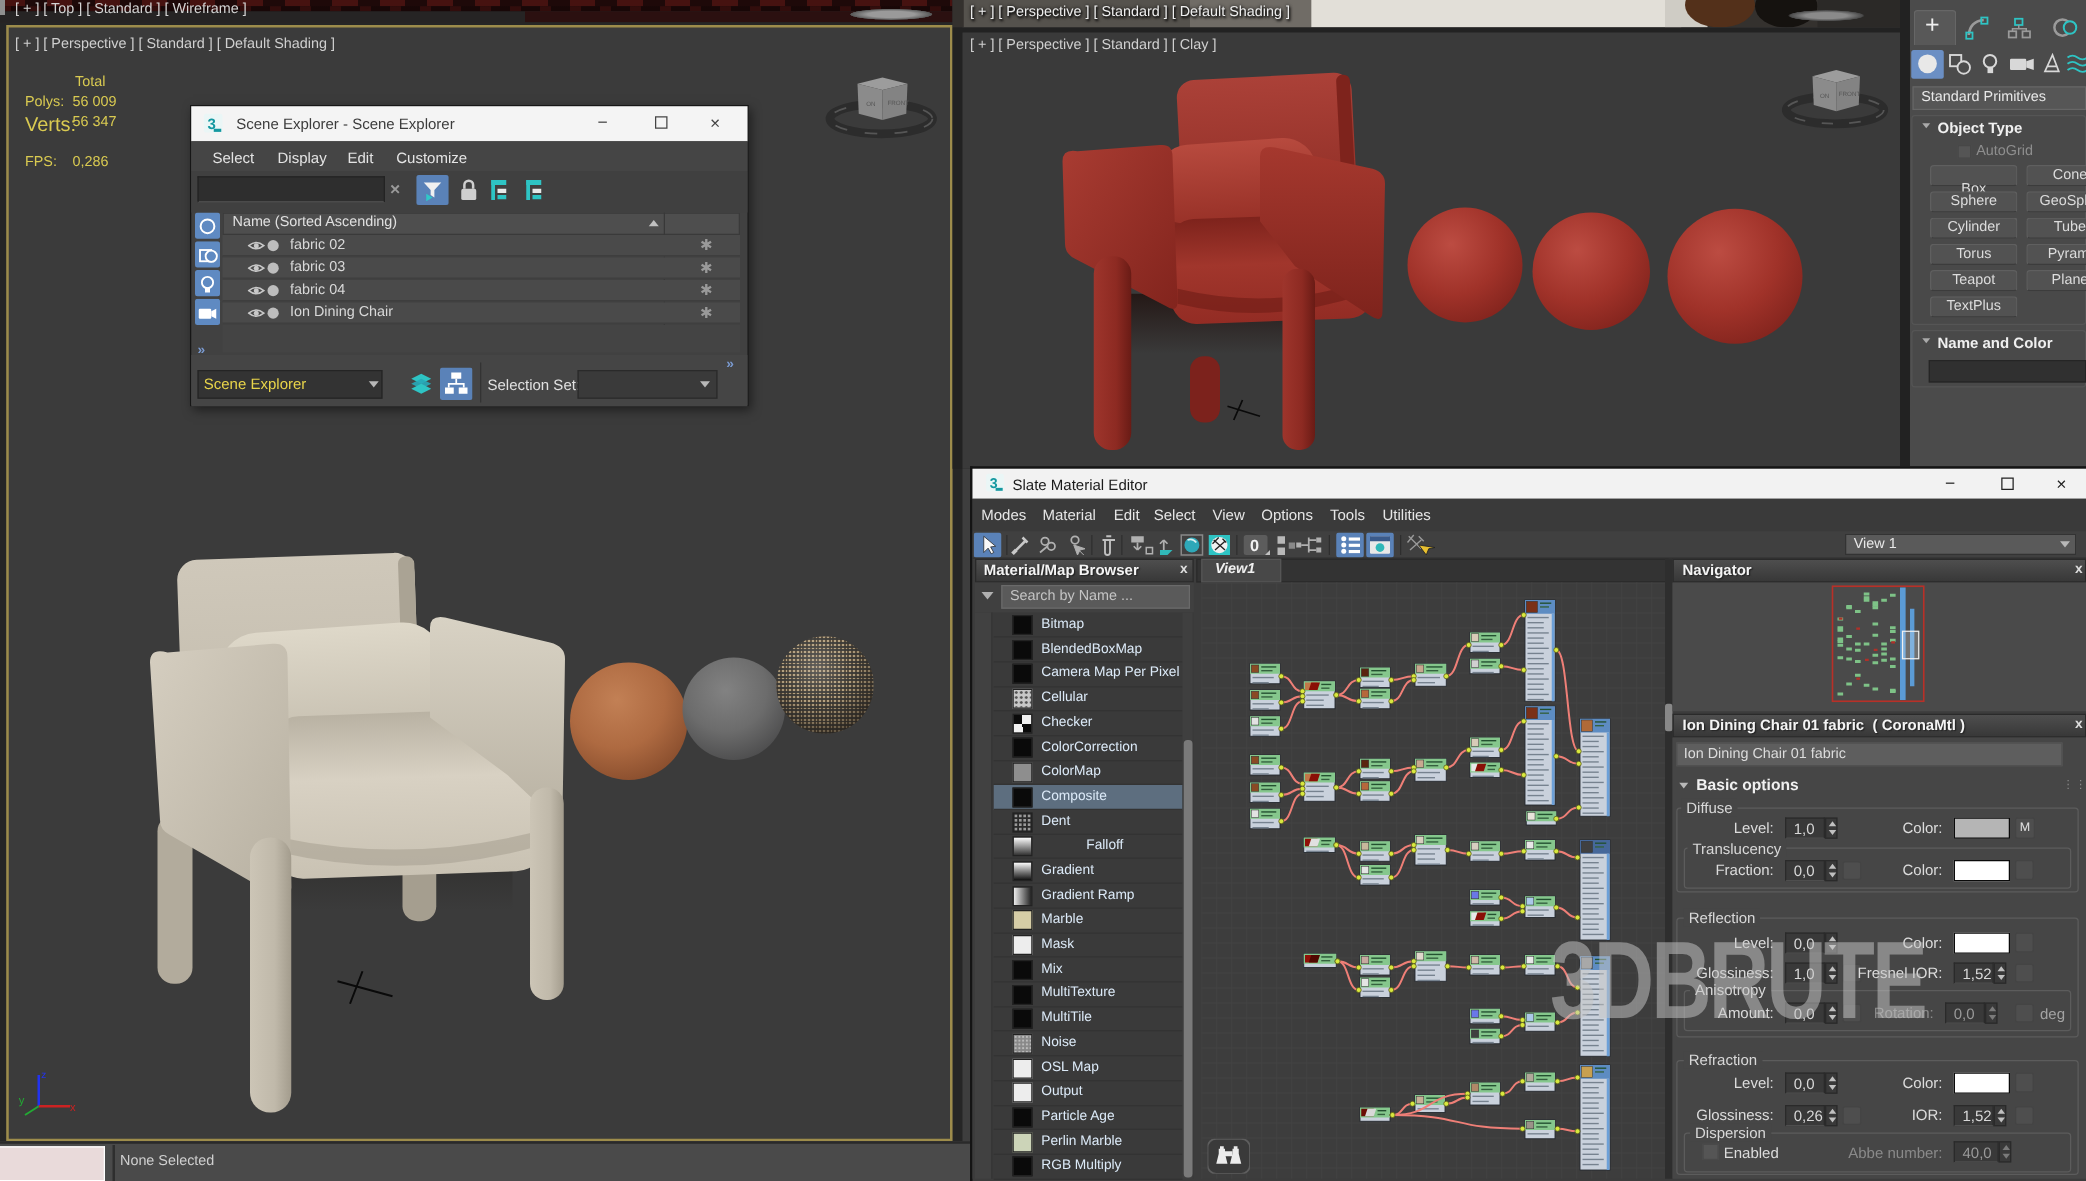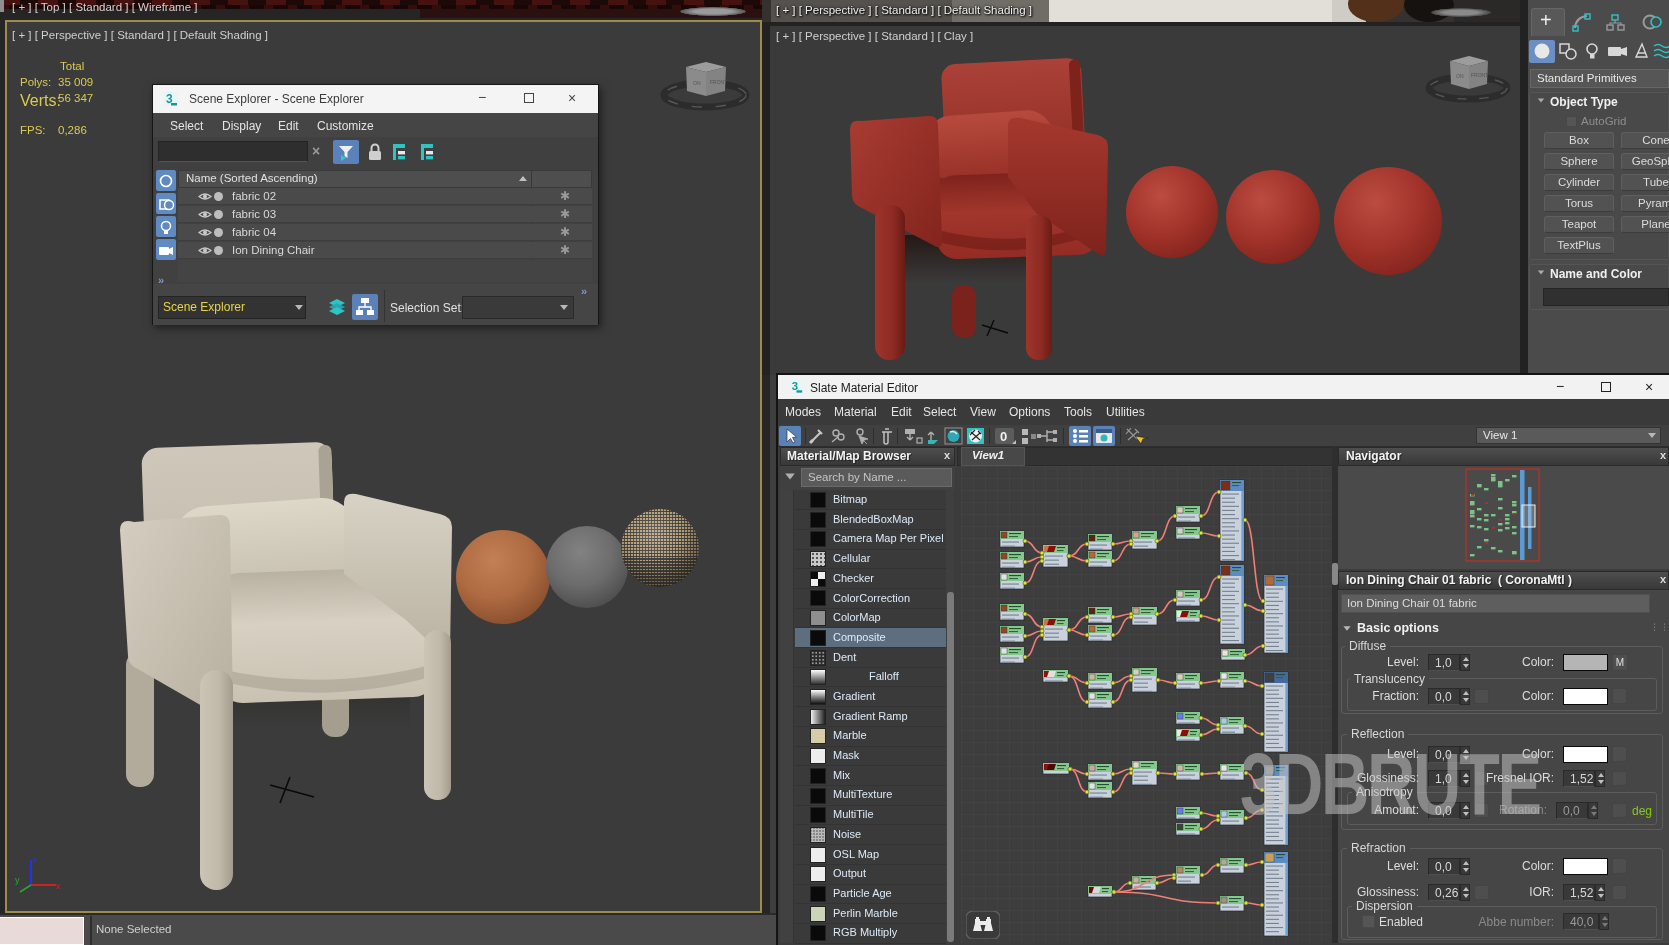--- a/index.html
+++ b/index.html
@@ -29,21 +29,21 @@
 <div class="abs" style="left:420px;top:9px;width:342px;height:9px;background:#2b1010;"></div>
 <div class="abs" style="left:680px;top:7px;width:66px;height:9px;background:radial-gradient(ellipse at center,#9a9a9a 0 40%,#555 70%,transparent 71%);border-radius:50%;"></div>
 <div class="t" style="left:12px;top:1px;font-size:11.5px;color:#d2d2d2;">[ + ] [ Top ] [ Standard ] [ Wireframe ]</div>
 <div class="abs" style="left:0;top:0;width:4px;height:12px;background:#8f8f8f;"></div>
 </div>
 <div class="abs" style="left:0;top:18px;width:770px;height:897px;background:#262626;"></div>
 <div class="abs" style="left:5px;top:20px;width:757px;height:893px;background:#3b3b3b;border:2px solid #9d8c4b;"></div>
 <div class="t" style="left:12px;top:29px;font-size:11.5px;color:#cfcfcf;">[ + ] [ Perspective ] [ Standard ] [ Default Shading ]</div>
 <div class="t" style="left:60px;top:60px;font-size:11.5px;color:#d9ca51;">Total</div>
 <div class="t" style="left:20px;top:76px;font-size:11.5px;color:#d9ca51;">Polys:</div>
-<div class="t" style="left:58px;top:76px;font-size:11.5px;color:#d9ca51;">35 009</div>
+<div class="t" style="left:58px;top:76px;font-size:11.5px;color:#d9ca51;">56 009</div>
 <div class="t" style="left:20px;top:92px;font-size:16px;color:#d9ca51;">Verts:</div>
 <div class="t" style="left:58px;top:92px;font-size:11.5px;color:#d9ca51;">56 347</div>
 <div class="t" style="left:20px;top:124px;font-size:11.5px;color:#d9ca51;">FPS:</div>
 <div class="t" style="left:58px;top:124px;font-size:11.5px;color:#d9ca51;">0,286</div>
 <svg class="abs" style="left:660px;top:55px;" width="95" height="60" viewBox="0 0 95 60">
 <ellipse cx="45" cy="40" rx="41" ry="12" fill="none" stroke="#2c2c2c" stroke-width="7"></ellipse>
 <ellipse cx="45" cy="40" rx="41" ry="12" fill="none" stroke="#565656" stroke-width="1.4" stroke-dasharray="10 14"></ellipse>
 <polygon points="26,12 46,7 66,12 46,17" fill="#9c9c9c"></polygon>
 <polygon points="26,12 46,17 46,41 27,36" fill="#8b8b8b"></polygon>
 <polygon points="46,17 66,12 65,36 46,41" fill="#838383"></polygon>
@@ -331,21 +331,21 @@
     <path d="M93 9 L99 7 L99 16 L93 14 Z" fill="#d8d8d8"></path>
 <path d="M108 17 L114 4 L119 17 Z M110 13 h7" fill="none" stroke="#d8d8d8" stroke-width="1.4"></path>
 <path d="M126 6 q4 -3 8 0 q4 3 8 0 M126 11 q4 -3 8 0 q4 3 8 0 M126 16 q4 -3 8 0 q4 3 8 0" fill="none" stroke="#2ec4c4" stroke-width="1.5"></path>
 </svg>
 <div class="abs" style="left:1530px;top:69px;width:139px;height:19px;background:#565656;border:1px solid #666;color:#e8e8e8;font-size:11.5px;padding:2px 0 0 6px;">Standard Primitives</div>
 <div class="abs" style="left:1529px;top:92px;width:140px;height:168px;background:#494949;border:1px solid #555;border-radius:3px;"></div>
 <div class="tri-d" style="left:1537px;top:98px;border-top-color:#aaa;transform:scale(0.8);"></div>
 <div class="t" style="left:1550px;top:95px;font-size:12px;font-weight:bold;color:#f0f0f0;">Object Type</div>
 <div class="abs" style="left:1566px;top:116px;width:11px;height:11px;background:#555;border:1px solid #474747;"></div>
 <div class="t" style="left:1581px;top:115px;font-size:11.5px;color:#8e8e8e;">AutoGrid</div>
-<div class="pbtn" style="left:1544px;top:132px;width:70px;height:17px;padding-top:1px;">Box</div>
+<div class="pbtn" style="left:1544px;top:132px;width:70px;height:17px;padding-top:12px;">Box</div>
 <div class="pbtn" style="left:1621px;top:132px;width:70px;height:17px;padding-top:1px;">Cone</div>
 <div class="pbtn" style="left:1544px;top:153px;width:70px;height:17px;padding-top:1px;">Sphere</div>
 <div class="pbtn" style="left:1621px;top:153px;width:70px;height:17px;padding-top:1px;">GeoSphe</div>
 <div class="pbtn" style="left:1544px;top:174px;width:70px;height:17px;padding-top:1px;">Cylinder</div>
 <div class="pbtn" style="left:1621px;top:174px;width:70px;height:17px;padding-top:1px;">Tube</div>
 <div class="pbtn" style="left:1544px;top:195px;width:70px;height:17px;padding-top:1px;">Torus</div>
 <div class="pbtn" style="left:1621px;top:195px;width:70px;height:17px;padding-top:1px;">Pyrami</div>
 <div class="pbtn" style="left:1544px;top:216px;width:70px;height:17px;padding-top:1px;">Teapot</div>
 <div class="pbtn" style="left:1621px;top:216px;width:70px;height:17px;padding-top:1px;">Plane</div>
 <div class="pbtn" style="left:1544px;top:237px;width:70px;height:17px;padding-top:1px;">TextPlus</div>
@@ -1300,21 +1300,21 @@
 <div class="gbox" style="left:1347px;top:792px;width:310px;height:33px;"></div>
 <div class="glab" style="left:1352px;top:785px;">Anisotropy</div>
 <div class="t" style="left:1301px;top:803px;width:118px;text-align:right;font-size:12px;color:#dcdcdc;">Amount:</div>
 <div class="fld" style="left:1428px;top:802px;width:32px;height:17px;color:#d8d8d8;padding-top:1px;">0,0</div>
 <div class="spin " style="left:1460px;top:802px;height:17px;background:#393939;border:1px solid #2a2a2a;"></div>
 <div class="sqbtn" style="left:1474px;top:803px;width:15px;height:15px;"></div>
 <div class="t" style="left:1429px;top:803px;width:118px;text-align:right;font-size:12px;color:#8a8a8a;">Rotation:</div>
 <div class="fld" style="left:1556px;top:802px;width:32px;height:17px;color:#9a9a9a;padding-top:1px;">0,0</div>
 <div class="spin dim" style="left:1588px;top:802px;height:17px;background:#393939;border:1px solid #2a2a2a;"></div>
 <div class="sqbtn" style="left:1612px;top:803px;width:15px;height:15px;"></div>
-<div class="t" style="left:1632px;top:804px;font-size:12px;color:#84cc16;">deg</div>
+<div class="t" style="left:1632px;top:804px;font-size:12px;color:#a3a3a3;">deg</div>
 <div class="gbox" style="left:1341px;top:848px;width:322px;height:92px;"></div>
 <div class="glab" style="left:1347px;top:841px;">Refraction</div>
 <div class="t" style="left:1301px;top:859px;width:118px;text-align:right;font-size:12px;color:#dcdcdc;">Level:</div>
 <div class="fld" style="left:1428px;top:858px;width:32px;height:17px;color:#d8d8d8;padding-top:1px;">0,0</div>
 <div class="spin " style="left:1460px;top:858px;height:17px;background:#393939;border:1px solid #2a2a2a;"></div>
 <div class="t" style="left:1476px;top:859px;width:78px;text-align:right;font-size:12px;color:#dcdcdc;">Color:</div>
 <div class="abs" style="left:1563px;top:858px;width:45px;height:17px;background:#ffffff;border:1.5px solid #0a0a0a;"></div>
 <div class="sqbtn" style="left:1612px;top:858px;width:15px;height:16px;"></div>
 <div class="t" style="left:1301px;top:885px;width:118px;text-align:right;font-size:12px;color:#dcdcdc;">Glossiness:</div>
 <div class="fld" style="left:1428px;top:884px;width:32px;height:17px;color:#d8d8d8;padding-top:1px;">0,26</div>

